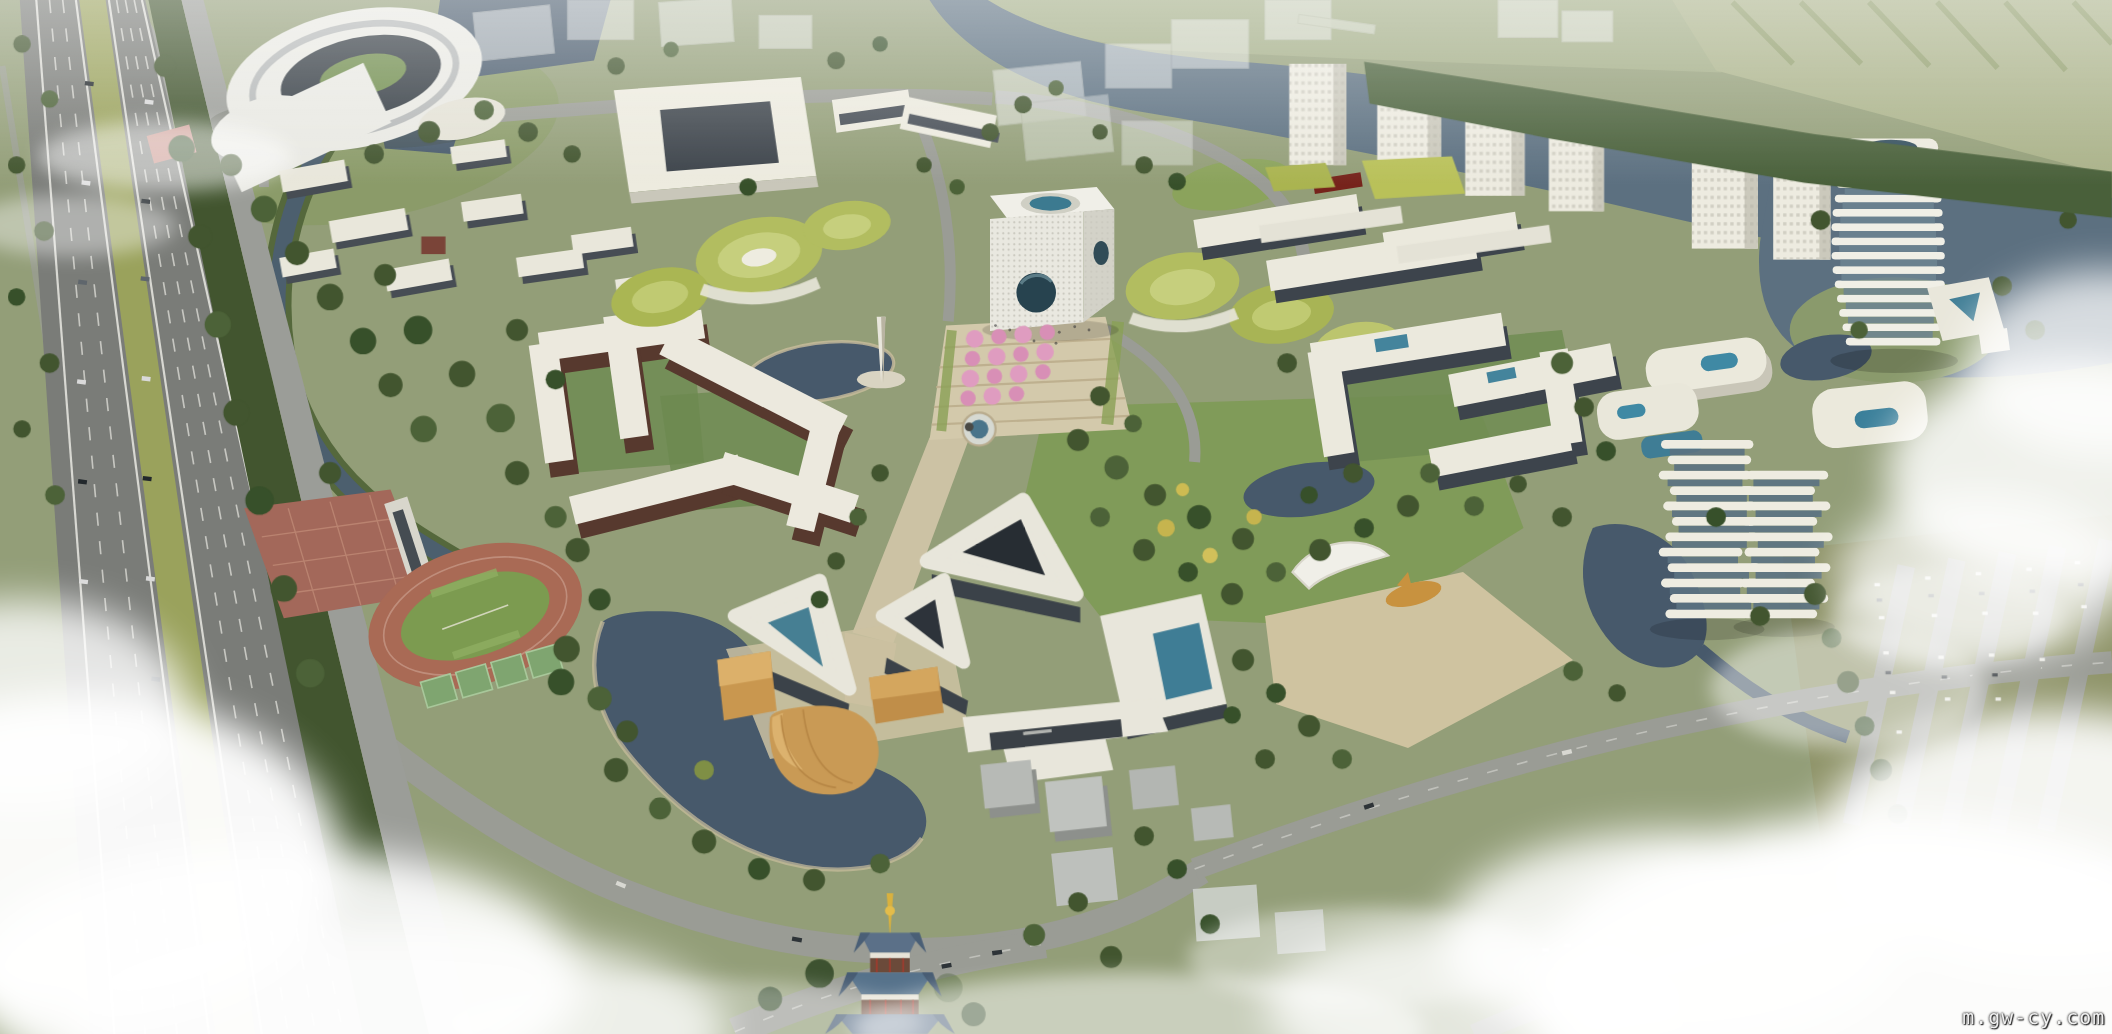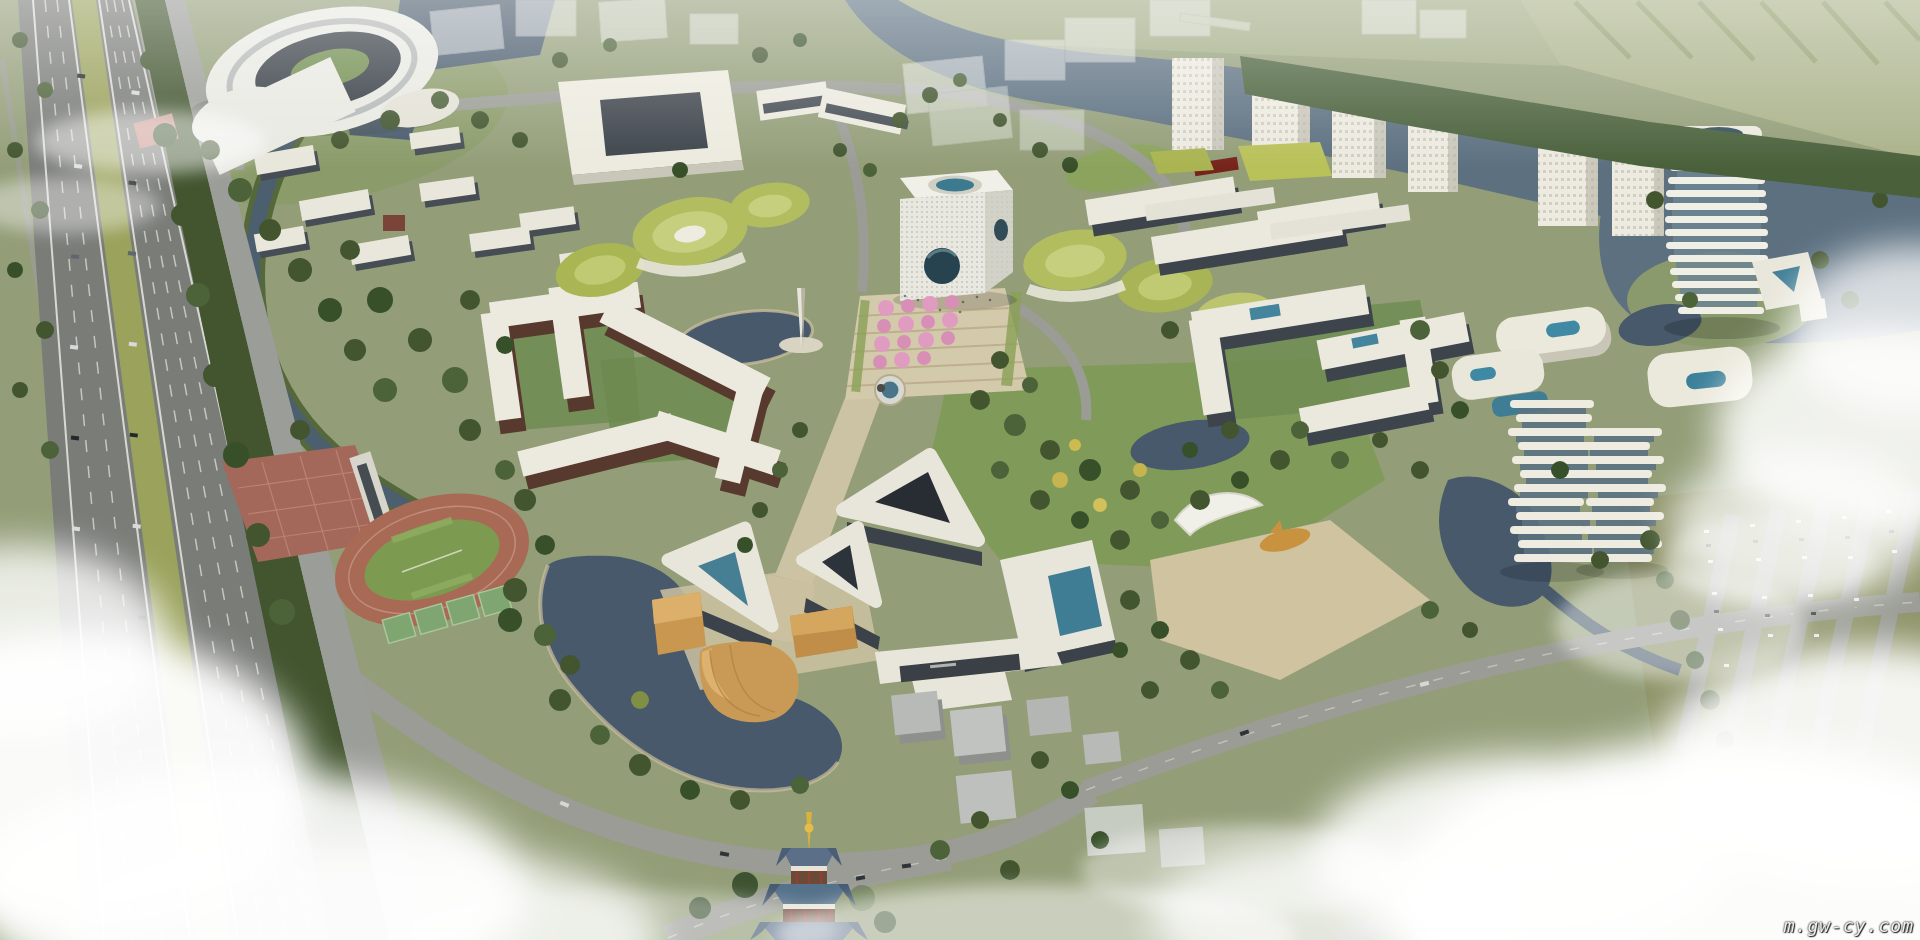--- a/index.html
+++ b/index.html
@@ -2,21 +2,21 @@
 <html><head>
 <meta charset="utf-8">
 <style>
   html,body{margin:0;padding:0;background:#222;}
   .stage{position:relative;width:1920px;height:940px;overflow:hidden;
          background:#939e78;font-family:"Liberation Sans",sans-serif;}
   .stage svg{position:absolute;left:0;top:0;width:100%;height:100%;display:block;}
   .watermark{position:absolute;right:6px;bottom:4px;
              font-family:"DejaVu Sans Mono",monospace;font-size:18px;letter-spacing:1px;
              color:#f0f0f0;text-shadow:0 0 2px #333,0 0 2px #333,1px 1px 1px #222;
-             user-select:none;font-style:italic;}
+             user-select:none;}
 </style>
 </head>
 <body>
 
 <div class="stage">
 <svg viewBox="0 0 1920 940">
   <title>Aerial rendering of a technology-park campus masterplan with highway, stadium, cube landmark, lakes and towers</title>
   <defs>
     <linearGradient id="hazeGrad" x1="0" y1="0" x2="0" y2="1">
       <stop offset="0" stop-color="#ffffff" stop-opacity="0.42"></stop>

